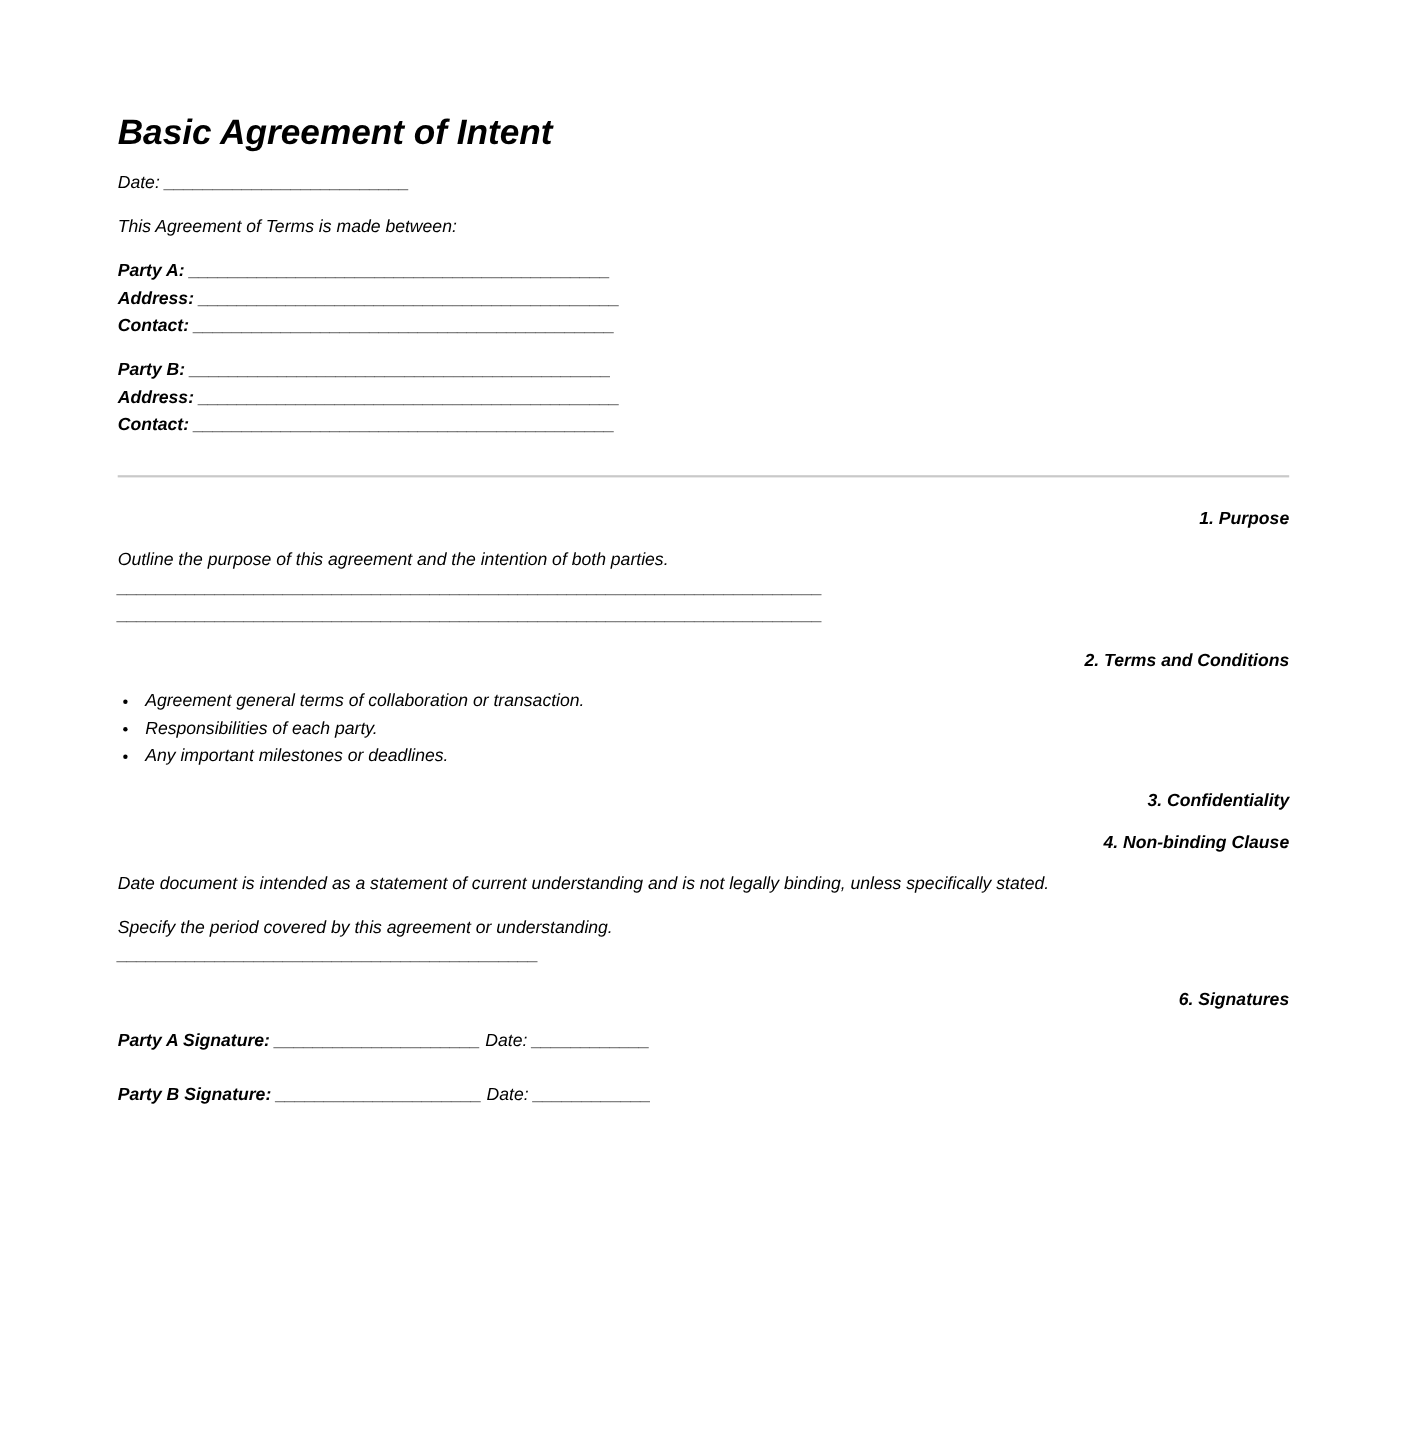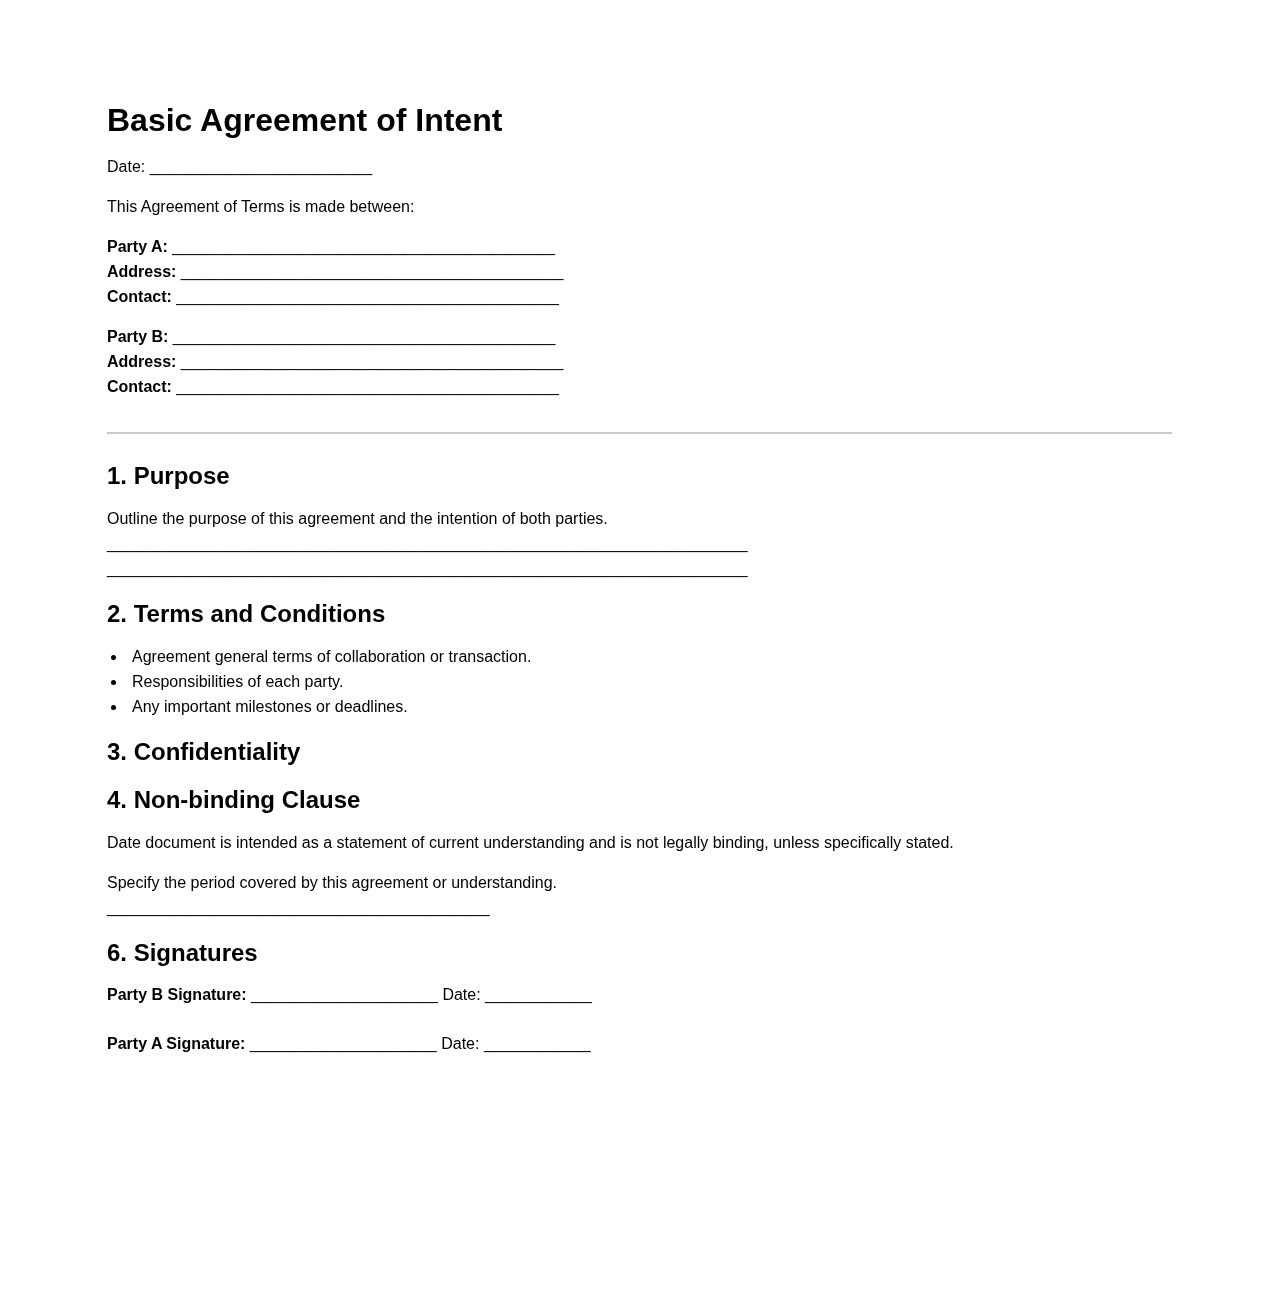--- a/index.html
+++ b/index.html
@@ -1,15 +1,15 @@
 <!DOCTYPE html>
 <html><head>
 <meta charset="utf-8">
 <style>
-  * { box-sizing: border-box; }
+  * { box-sizing: border-box; font-style: italic; }
   html, body {
     margin: 0;
     padding: 0;
     background: #ffffff;
     color: #000000;
     font-family: "Liberation Sans", "DejaVu Sans", sans-serif;
     font-size: 16px;
     line-height: 1.5625; 
   }
   .page {
@@ -18,24 +18,25 @@
     padding: 101px 106px 80px 107px;
     background: #ffffff;
   }
   h1 {
     font-size: 32px;
     line-height: 1.2;
     font-weight: bold;
     margin: 0 0 13px 0;
   }
   h2 {
-    font-size: 24px;
+    font-size: 16px;
     line-height: 1.2;
     font-weight: bold;
     margin: 19px 0 13px 0;
+    text-align: right;
   }
   p { margin: 15px 0; }
   hr.divider {
     border: none;
     border-top: 2px solid #c9c9c9;
     height: 0;
     margin: 33px 0 28px 0;
   }
   ul.bullets {
     margin: 15px 0;
@@ -110,25 +111,25 @@
   <p>Date document is intended as a statement of current understanding and is not legally binding, unless specifically stated.</p>
 
   <p>
     <span>Specify the period covered by this agreement or understanding.</span>
     <br>
     <span class="blank">___________________________________________</span>
   </p>
 
   <h2>6. Signatures</h2>
   <p class="sig-row">
-    <strong>Party B Signature:</strong>
+    <strong>Party A Signature:</strong>
     <span class="blank">_____________________</span>
     <span>Date:</span>
     <span class="blank">____________</span>
   </p>
   <p class="sig-row">
-    <strong>Party A Signature:</strong>
+    <strong>Party B Signature:</strong>
     <span class="blank">_____________________</span>
     <span>Date:</span>
     <span class="blank">____________</span>
   </p>
 
 </div>
 
 </body></html>

